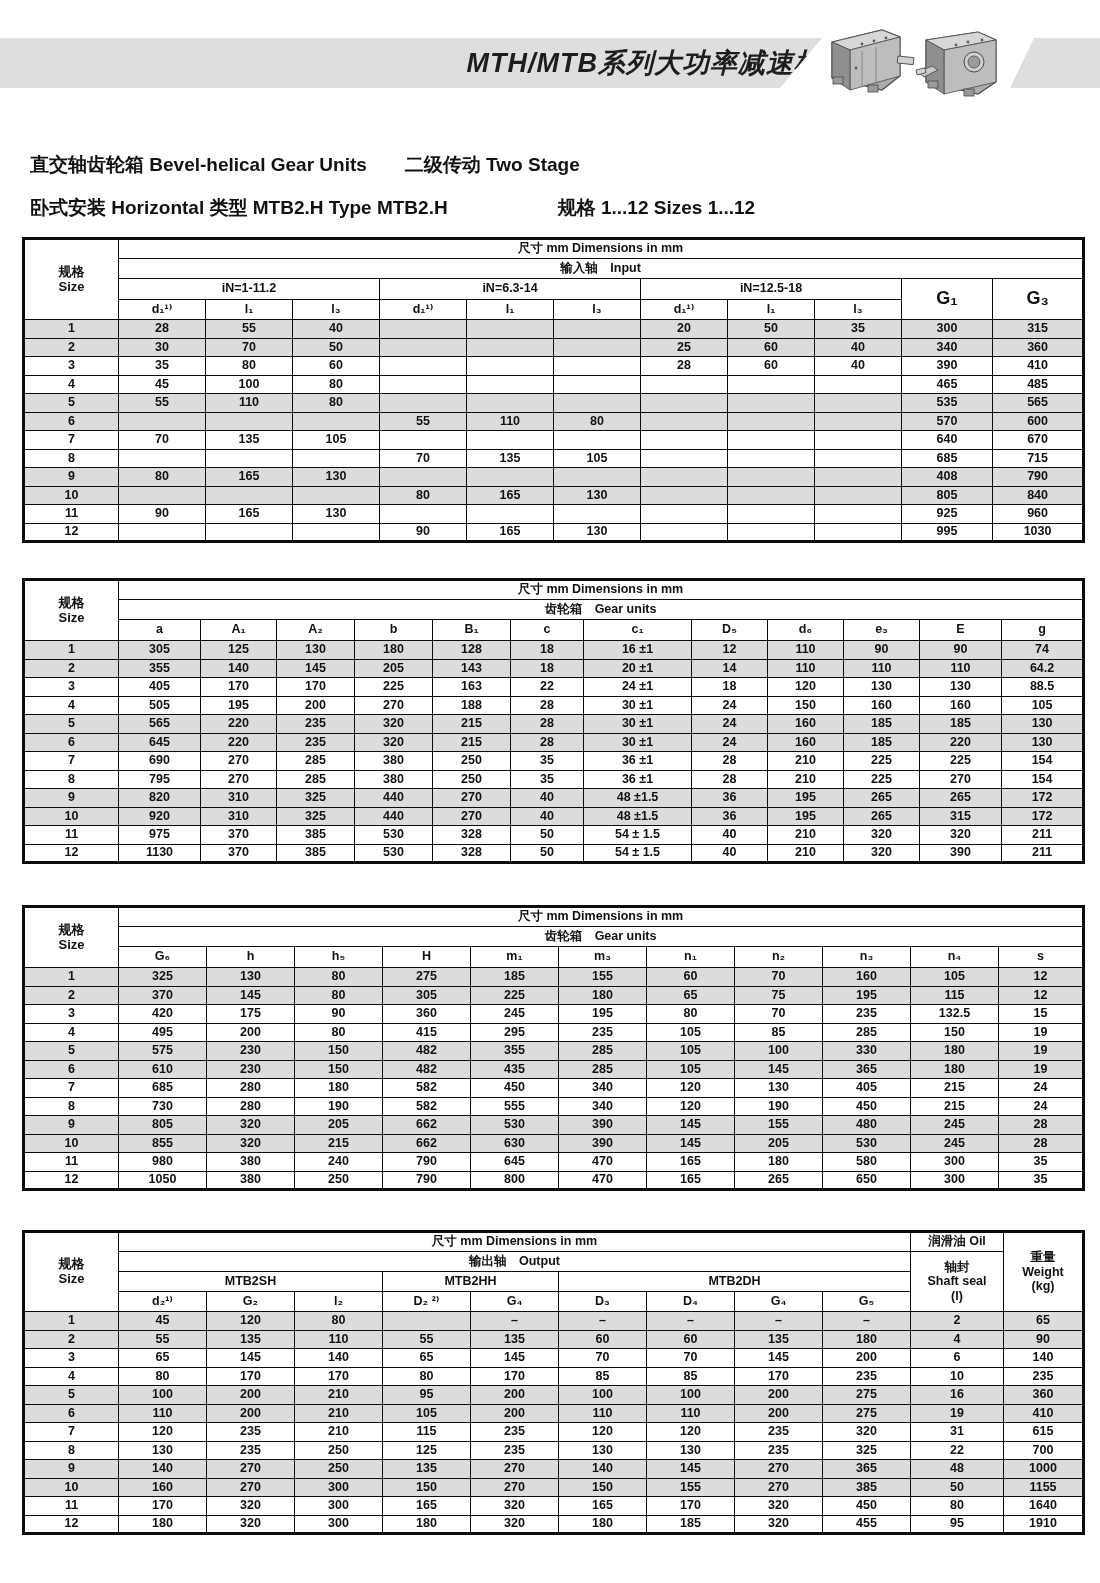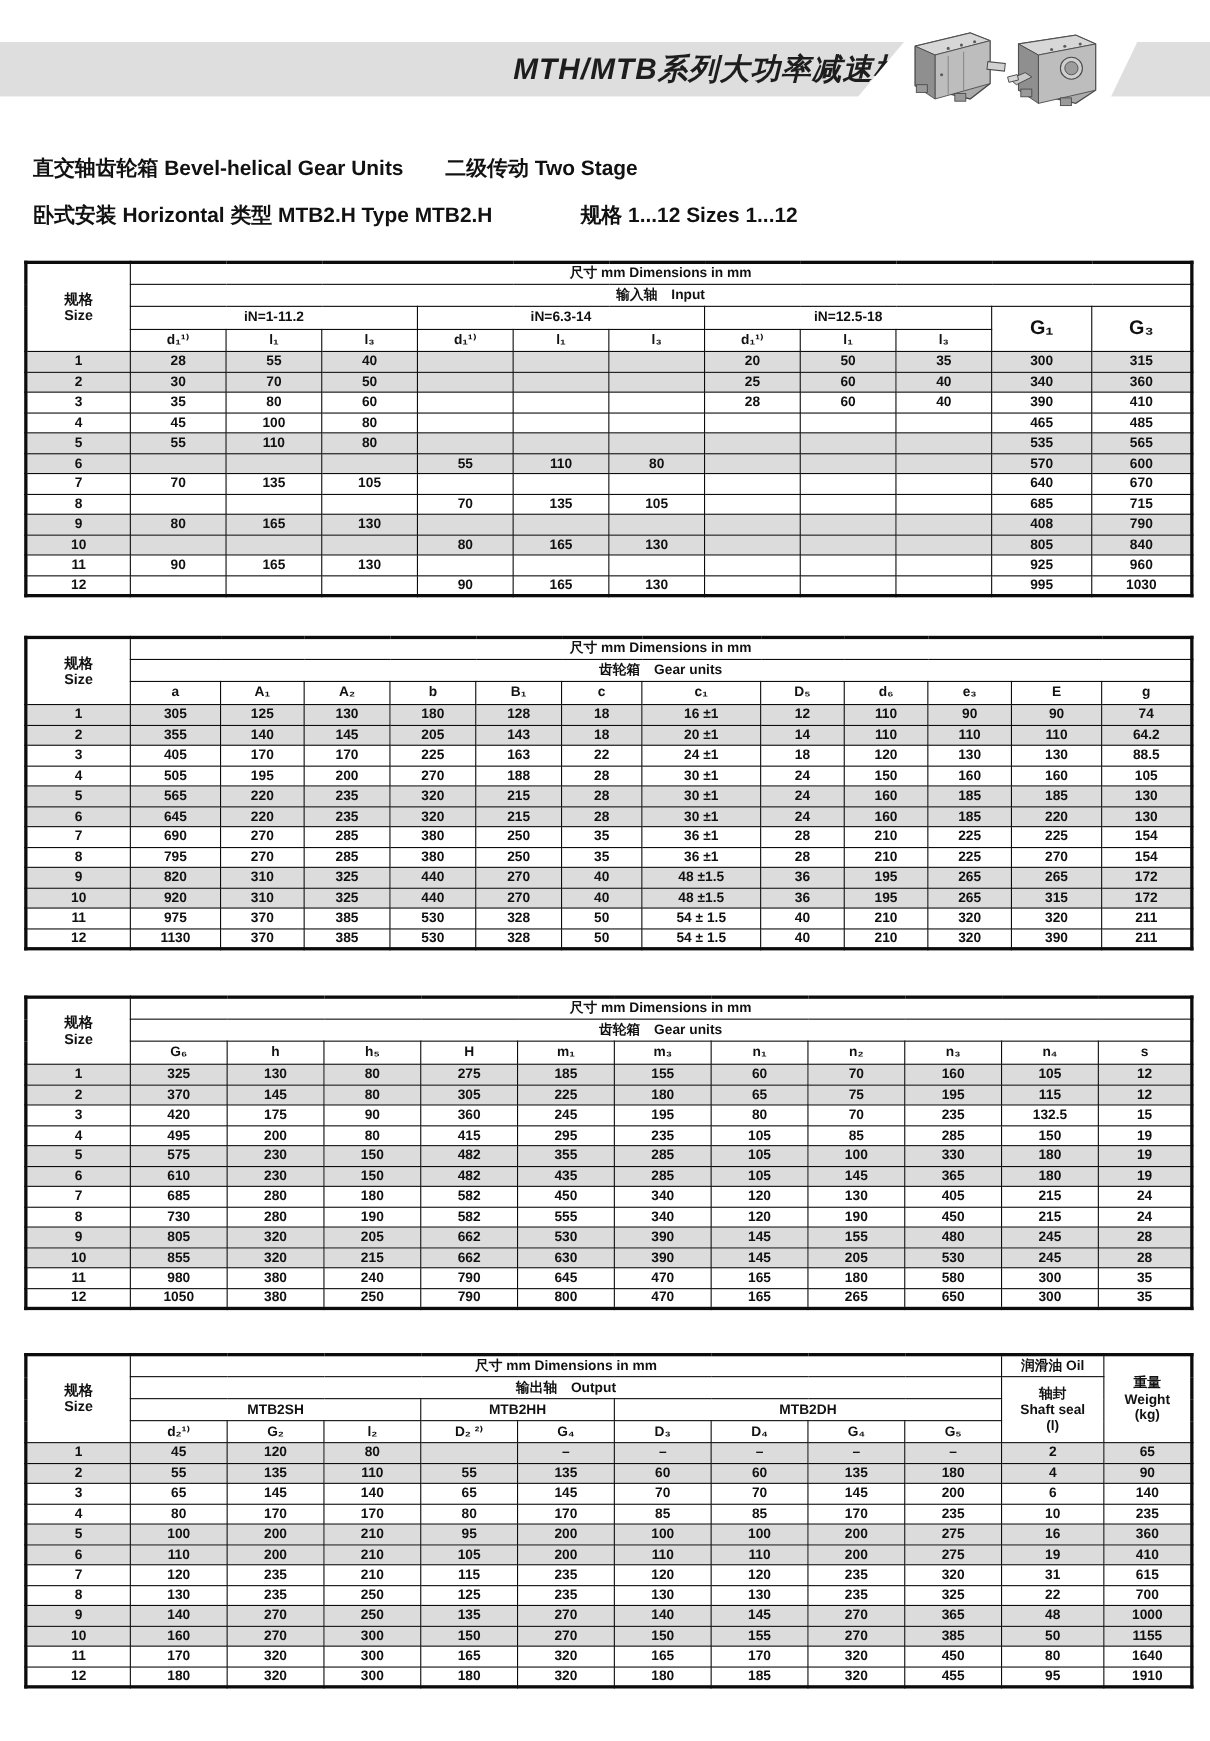--- a/index.html
+++ b/index.html
@@ -19,25 +19,25 @@
     letter-spacing: 1px; color: #1d1d1d;
     line-height: 50px; padding-left: 30px; white-space: nowrap; text-align: right;
   }
   .banner-band-right {
     position: absolute; top: 38px; left: 998px; width: 102px; height: 50px;
     background: #dedede;
     clip-path: polygon(36px 0, 100% 0, 100% 100%, 12px 100%);
   }
   .gearboxes { position: absolute; top: 20px; left: 818px; width: 192px; height: 90px; }
   
-  .subtitles { position: absolute; top: 140px; left: 30px; width: 1040px; }
+  .subtitles { position: absolute; top: 152px; left: 30px; width: 1040px; }
   .sub-line { font-size: 19px; font-weight: bold; white-space: nowrap; }
   .sub-line + .sub-line { margin-top: 17px; }
   .gap1 { margin-left: 38px; }
-  .gap2 { margin-left: 80px; }
+  .gap2 { margin-left: 110px; }
   
   .tbl-wrap { position: absolute; left: 22px; width: 1060px; }
   #t1 { top: 237px; } #t2 { top: 578px; } #t3 { top: 905px; } #t4 { top: 1230px; }
   table {
     width: 1060px; border-collapse: collapse; table-layout: fixed;
     border: 3px solid #0c0c0c;
   }
   th, td {
     border: 1.5px solid #0c0c0c; text-align: center; vertical-align: middle;
     font-size: 12.5px; font-weight: bold; padding: 0 2px; line-height: 1.08;

